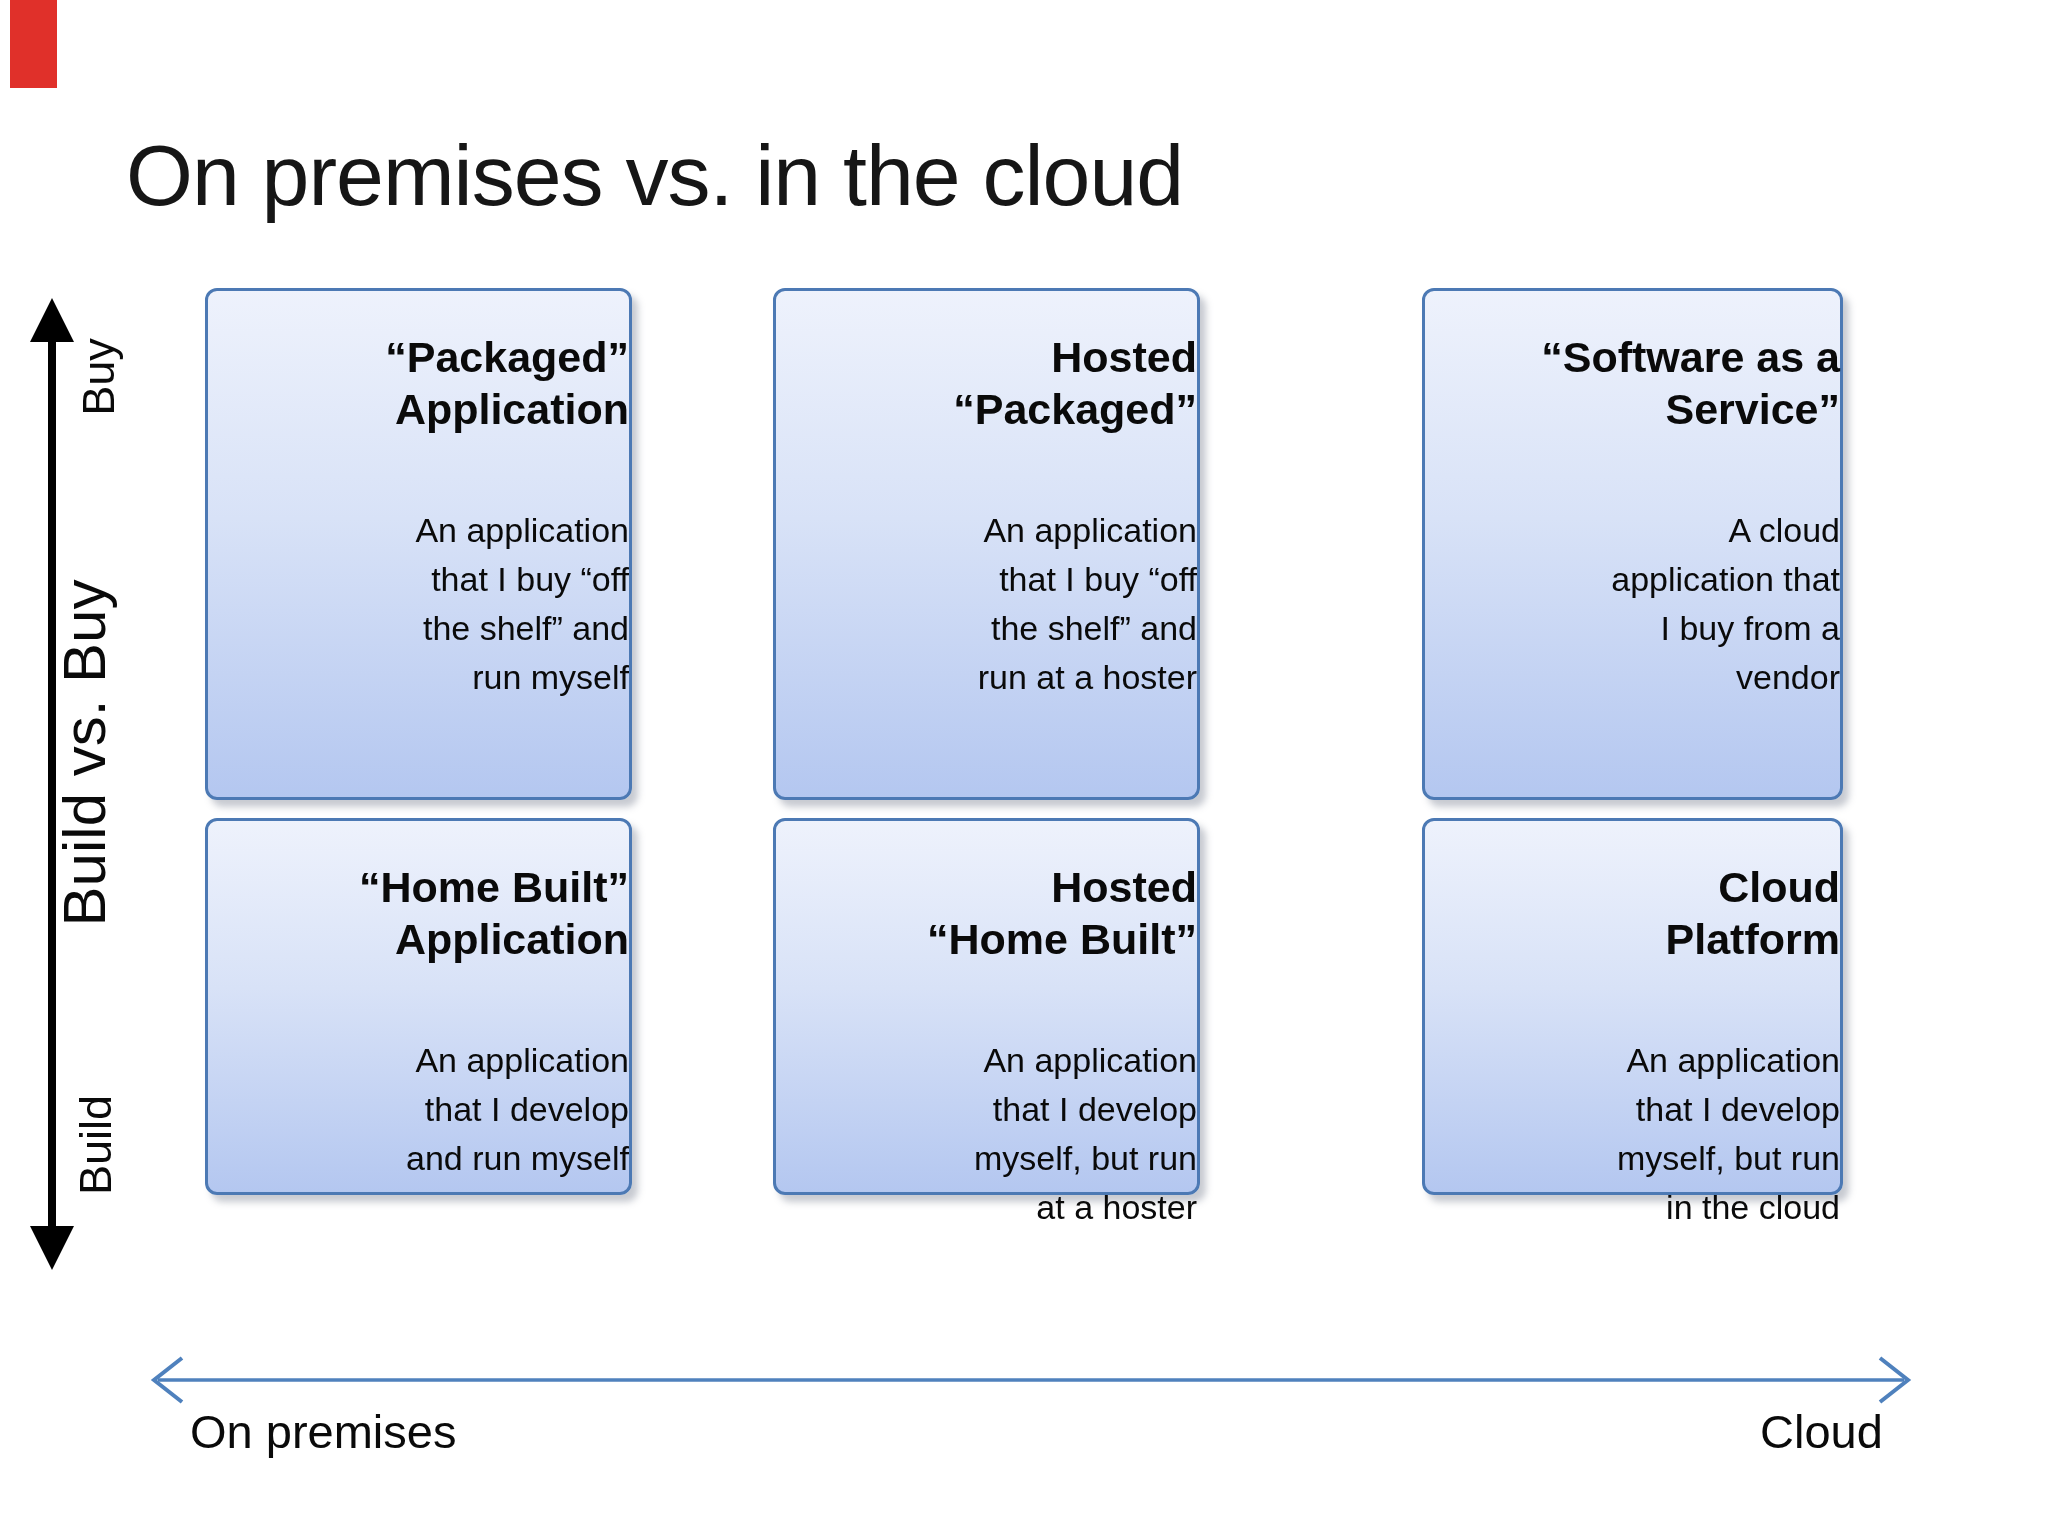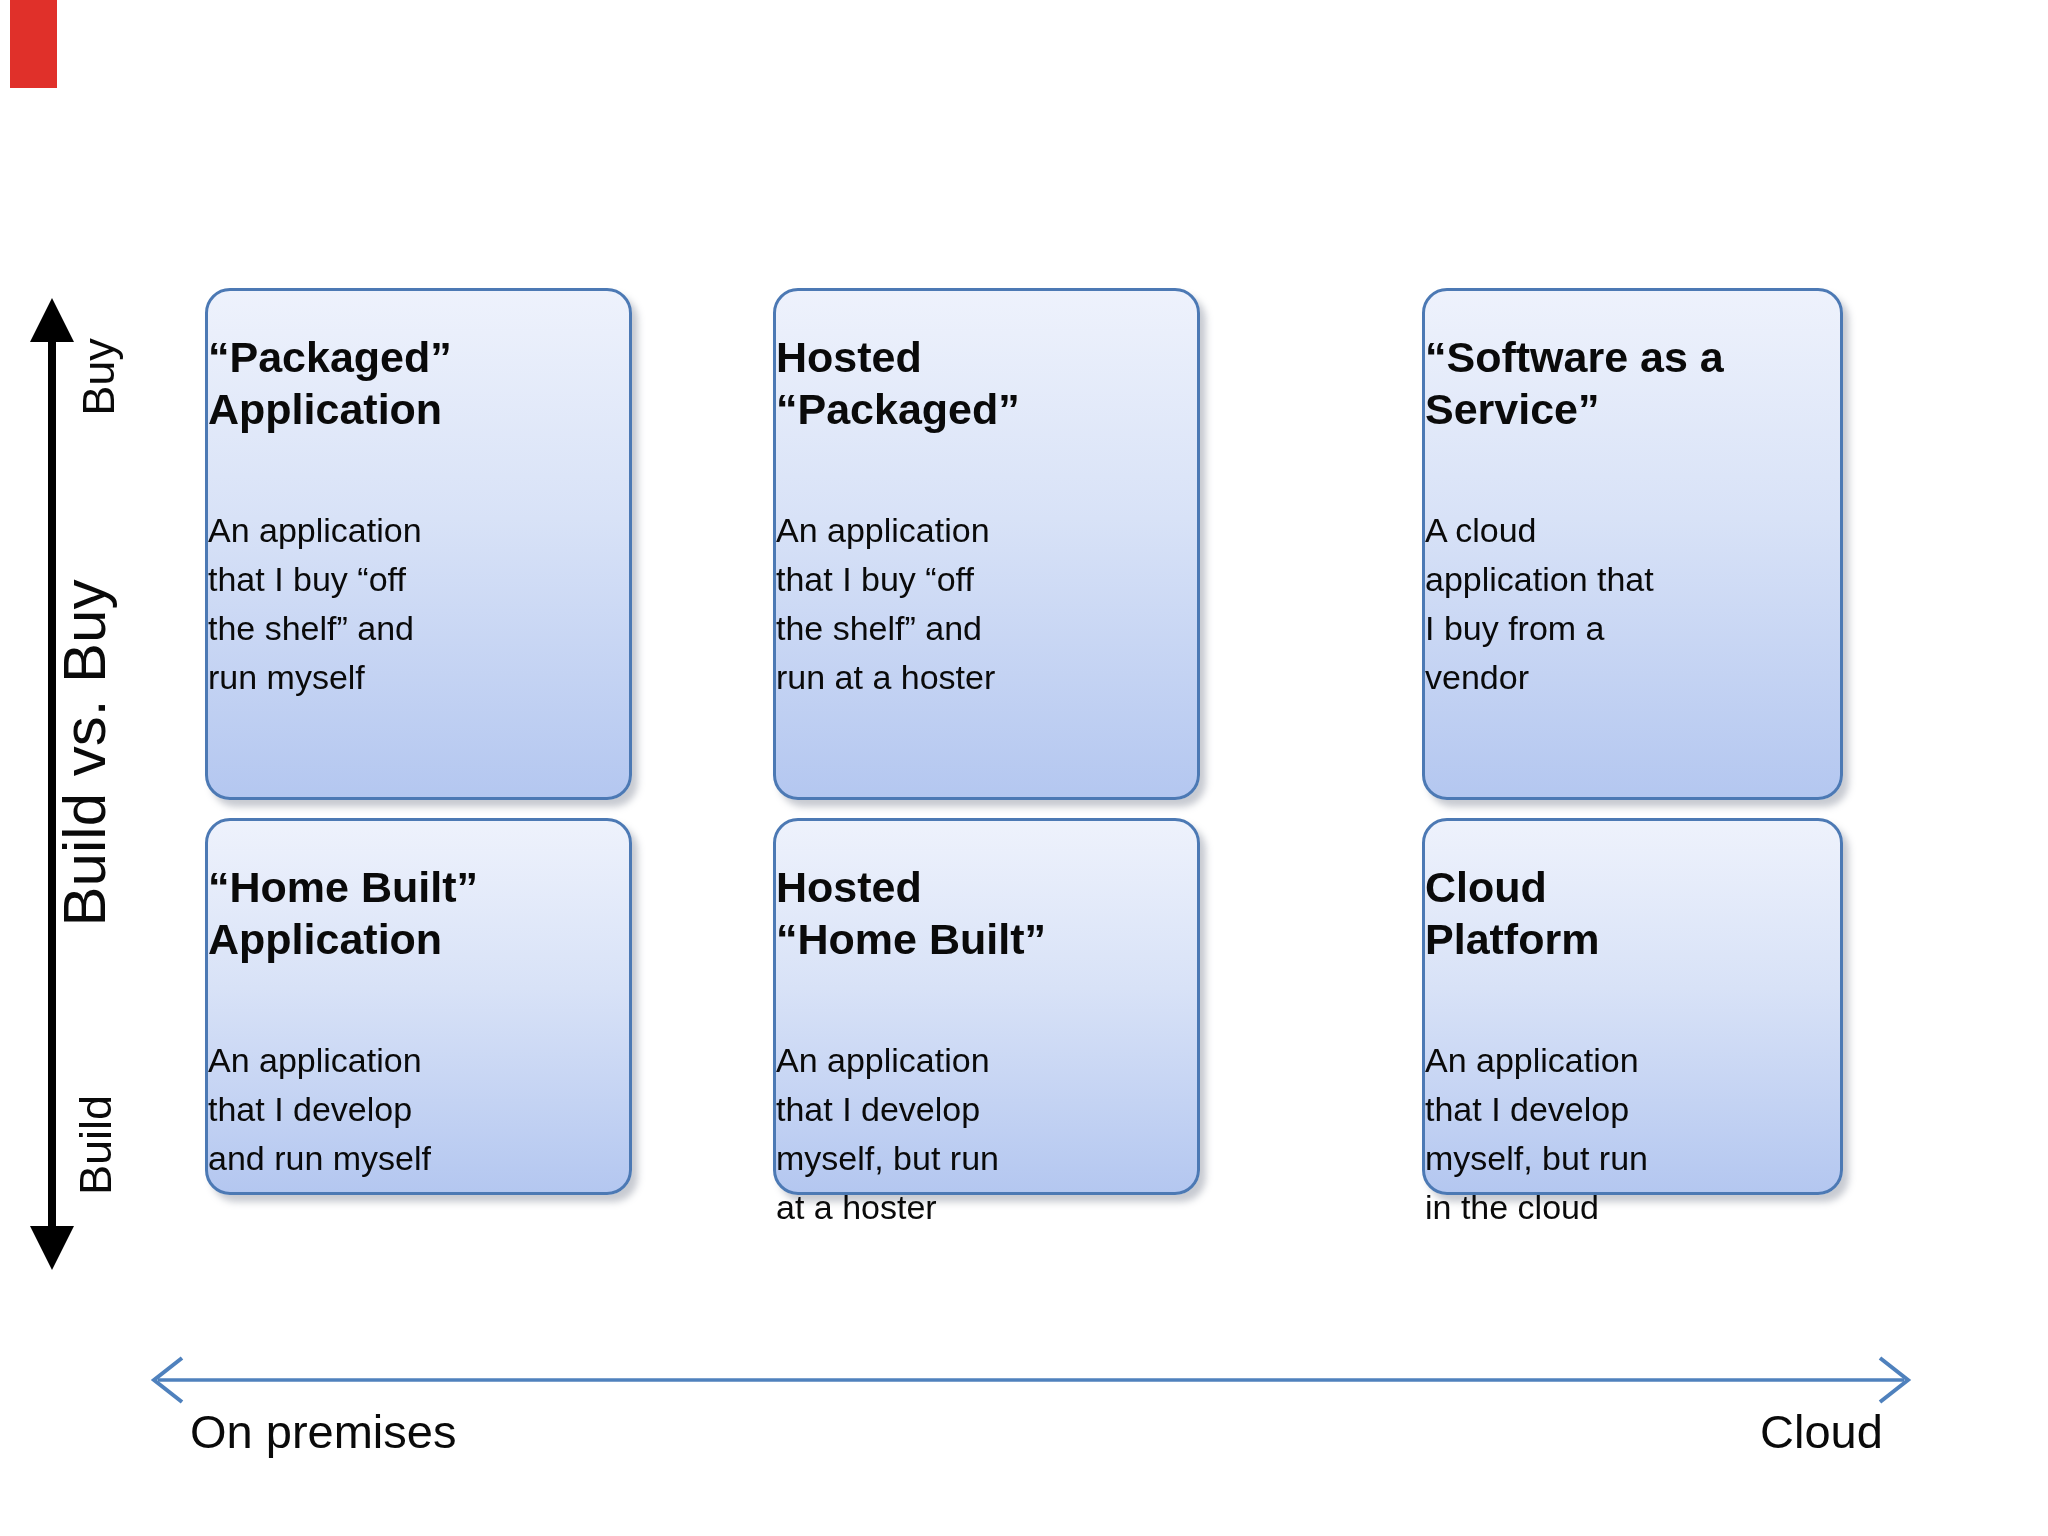--- a/index.html
+++ b/index.html
@@ -20,24 +20,24 @@
   .vaxis-label{
     position:absolute;transform:translate(-50%,-50%) rotate(-90deg);
     white-space:nowrap;color:#0a0a0a;
   }
   .vaxis-label.buy{left:99px;top:377px;font-size:45px;}
   .vaxis-label.main{left:84px;top:753px;font-size:60px;}
   .vaxis-label.build{left:96px;top:1145px;font-size:45px;}
   
   .box{
     position:absolute;box-sizing:border-box;
-    border:3px solid #4c79b4;border-radius:25px;
+    border:3px solid #4c79b4;border-radius:12px;
     background:linear-gradient(180deg,#eef2fc 0%,#d8e2f7 45%,#b4c7f0 100%);
     box-shadow:6px 7px 7px rgba(130,138,152,0.45);
-    text-align:left;padding-top:40px;
+    text-align:right;padding-top:40px;
   }
   .col1{left:205px;width:427px;}
   .col2{left:773px;width:427px;}
   .col3{left:1422px;width:421px;}
   .row1{top:288px;height:512px;}
   .row2{top:818px;height:377px;}
   .box-title{
     font-weight:700;font-size:43px;line-height:1.22;white-space:pre-line;color:#0a0a0a;
   }
   .box-body{
@@ -49,20 +49,21 @@
   .x-axis-label.left{left:190px;}
   .x-axis-label.right{left:1760px;}
 </style>
 </head>
 <body>
 
 <div class="slide">
 
   <div class="red-marker"></div>
 
+  <h1 class="slide-title">On premises vs. in the cloud</h1>
 
   <svg class="vaxis" width="84" height="976" viewBox="0 0 84 976">
     <line x1="42" y1="38" x2="42" y2="938" stroke="#000000" stroke-width="8"></line>
     <polygon points="42,2 20,46 64,46" fill="#000000"></polygon>
     <polygon points="42,974 20,930 64,930" fill="#000000"></polygon>
   </svg>
 
   <div class="vaxis-label buy">Buy</div>
   <div class="vaxis-label main">Build vs. Buy</div>
   <div class="vaxis-label build">Build</div>

